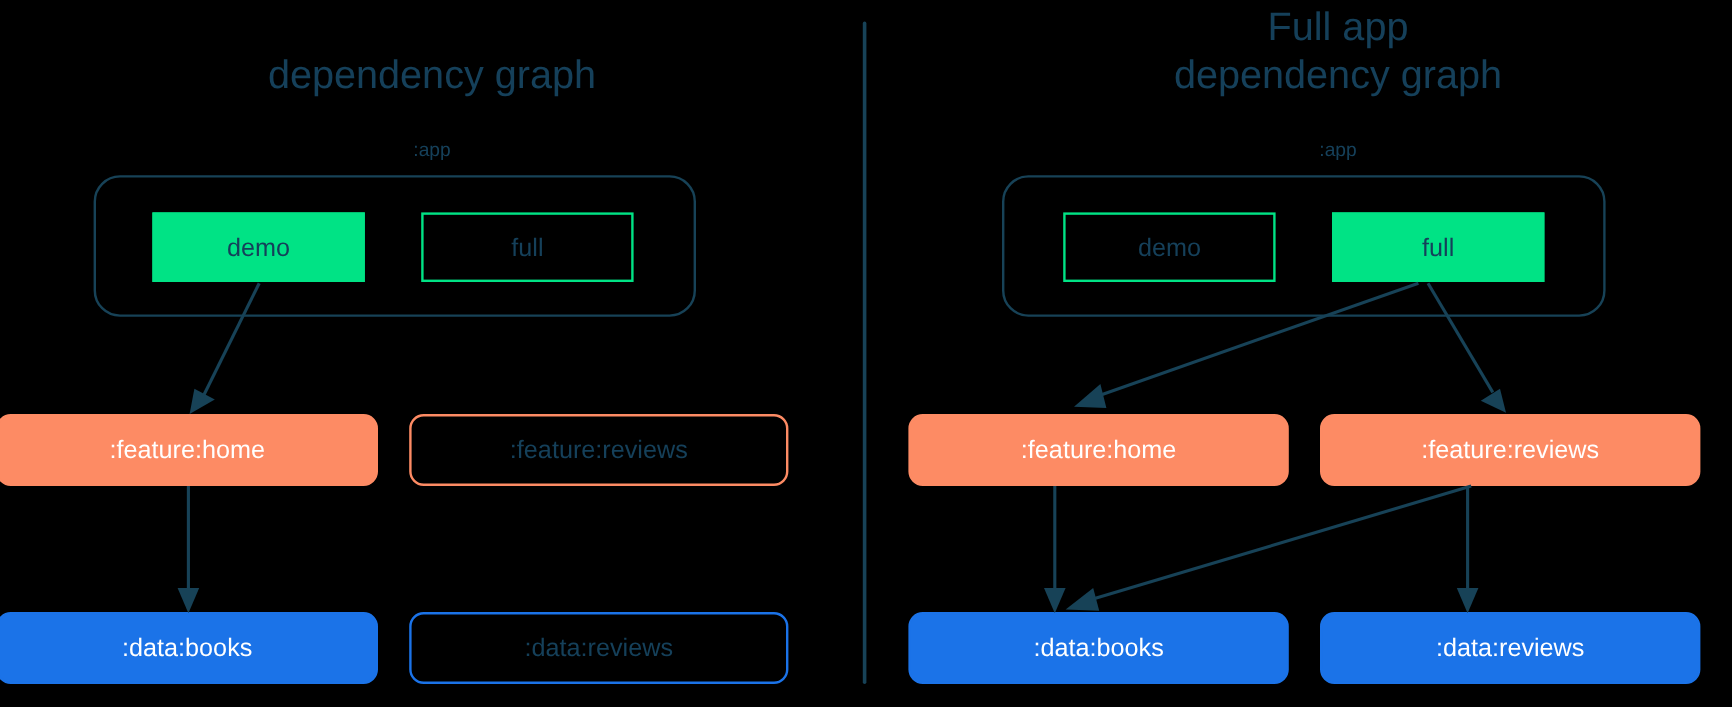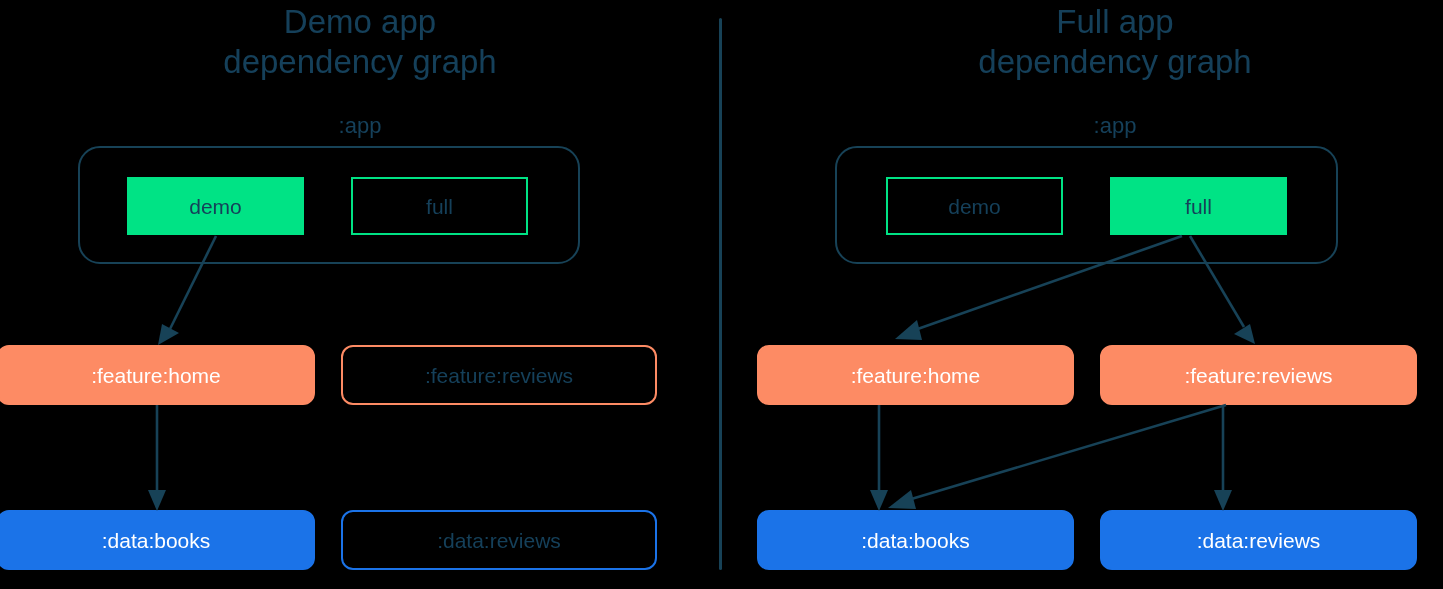--- a/index.html
+++ b/index.html
@@ -47,21 +47,21 @@
     white-space: pre-line;
   }
 
   .app-label {
     position: absolute;
     top: 113px;
     width: 100%;
     left: 0;
     text-align: center;
     color: #15405a;
-    font-size: 22px;
+    font-size: 16px;
     line-height: 26px;
   }
 
   .app-container {
     position: absolute;
     top: 146px;
     height: 118px;
     border: 2.5px solid #174257;
     border-radius: 22px;
     background: #000000;
@@ -104,21 +104,21 @@
   }
   .edge-head { fill: #174257; }
 </style>
 </head>
 <body>
 
 <div id="page">
 
   <div class="panel" id="panel-left">
 
-    <div class="panel-title"><span>Demo app</span><br><span>dependency graph</span></div>
+    <div class="panel-title"><br><span>dependency graph</span></div>
 
     <div class="app-label">:app</div>
 
     <div class="app-container" style="left:78px; width:502px;"></div>
 
     <div class="node small n-green-on" style="left:127px; top:177px; width:177px; height:58px;">
       <span>demo</span>
     </div>
 
     <div class="node small n-green-off" style="left:351px; top:177px; width:177px; height:58px;">

